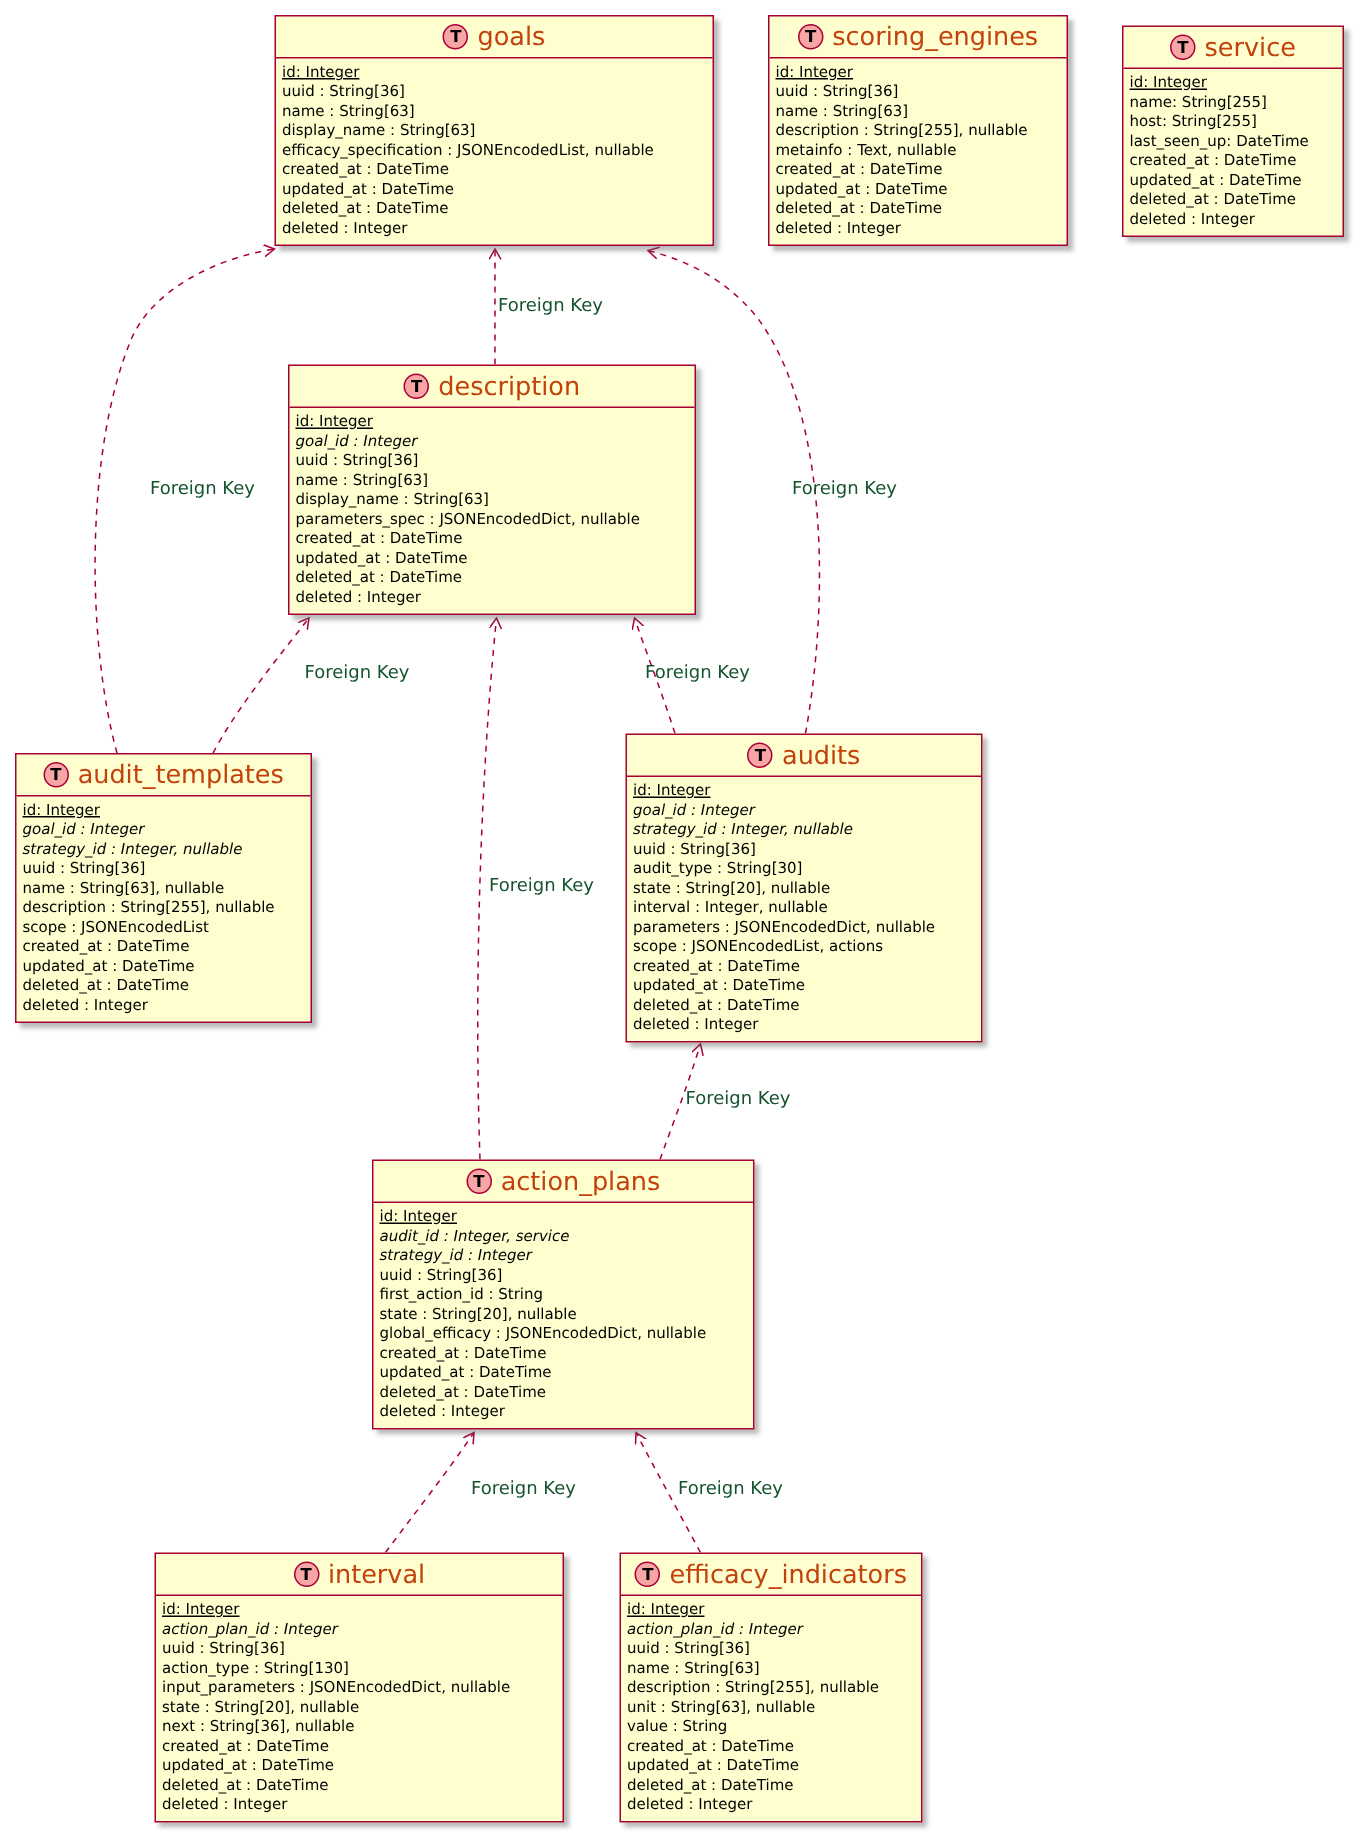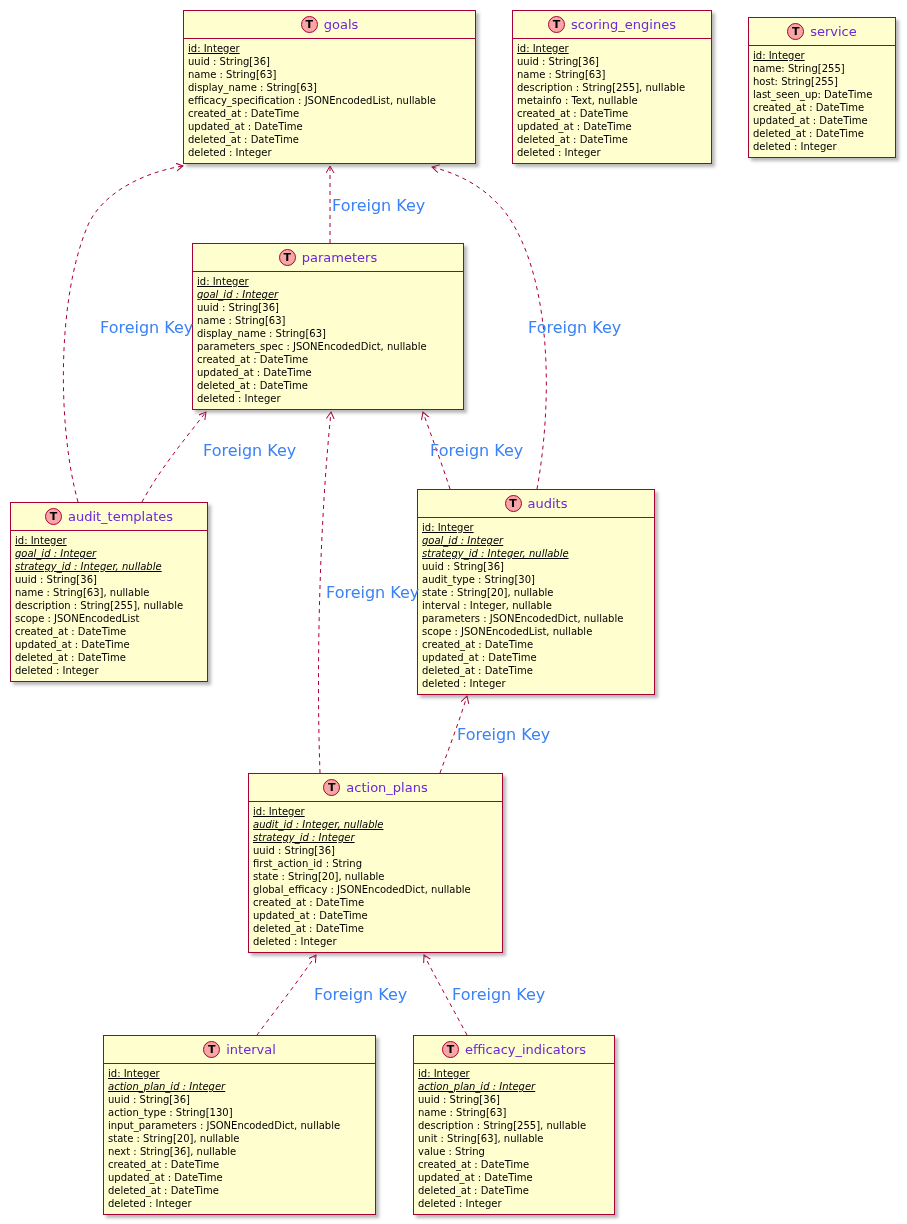--- a/index.html
+++ b/index.html
@@ -45,52 +45,51 @@
     font-size: 11px;
     font-weight: bold;
     color: #000;
     display: flex;
     align-items: center;
     justify-content: center;
     box-sizing: border-box;
     flex: 0 0 auto;
   }
   .t-title {
-    font-size: 13px;
-    color: #6d28d9;
+    font-size: 17px;
+    color: #c2410c;
     white-space: nowrap;
   }
   .t-fields {
     border-top: 1px solid #A80036;
     padding: 3px 0 4px 0;
   }
   .field {
     font-size: 10px;
     line-height: 13px;
     padding: 0 4px;
     white-space: nowrap;
     color: #000000;
   }
   .field.pk {
     text-decoration: underline;
   }
   .field.fk {
-    text-decoration: underline;
     font-style: italic;
   }
   .edge {
     fill: none;
     stroke: #A80036;
     stroke-width: 1;
     stroke-dasharray: 4,4;
   }
   .edge-label {
     position: absolute;
-    font-size: 16px;
-    color: #3b82f6;
+    font-size: 12px;
+    color: #14532d;
     white-space: nowrap;
   }
 </style>
 </head>
 <body>
 
 <div id="canvas">
   <svg id="edges-svg" xmlns="http://www.w3.org/2000/svg">
     <defs>
       <marker id="arrowhead" markerWidth="10" markerHeight="10" refX="7" refY="4" orient="auto" markerUnits="userSpaceOnUse">
@@ -154,21 +153,21 @@
         <div class="field">last_seen_up: DateTime</div>
         <div class="field">created_at : DateTime</div>
         <div class="field">updated_at : DateTime</div>
         <div class="field">deleted_at : DateTime</div>
         <div class="field">deleted : Integer</div>
       </div>
     </div>
     <div class="table" style="left: 192px; top: 243px; width: 272px;">
       <div class="t-header">
         <span class="spot">T</span>
-        <span class="t-title">parameters</span>
+        <span class="t-title">description</span>
       </div>
       <div class="t-fields">
         <div class="field pk">id: Integer</div>
         <div class="field fk">goal_id : Integer</div>
         <div class="field">uuid : String[36]</div>
         <div class="field">name : String[63]</div>
         <div class="field">display_name : String[63]</div>
         <div class="field">parameters_spec : JSONEncodedDict, nullable</div>
         <div class="field">created_at : DateTime</div>
         <div class="field">updated_at : DateTime</div>
@@ -202,35 +201,35 @@
       </div>
       <div class="t-fields">
         <div class="field pk">id: Integer</div>
         <div class="field fk">goal_id : Integer</div>
         <div class="field fk">strategy_id : Integer, nullable</div>
         <div class="field">uuid : String[36]</div>
         <div class="field">audit_type : String[30]</div>
         <div class="field">state : String[20], nullable</div>
         <div class="field">interval : Integer, nullable</div>
         <div class="field">parameters : JSONEncodedDict, nullable</div>
-        <div class="field">scope : JSONEncodedList, nullable</div>
+        <div class="field">scope : JSONEncodedList, actions</div>
         <div class="field">created_at : DateTime</div>
         <div class="field">updated_at : DateTime</div>
         <div class="field">deleted_at : DateTime</div>
         <div class="field">deleted : Integer</div>
       </div>
     </div>
     <div class="table" style="left: 248px; top: 773px; width: 255px;">
       <div class="t-header">
         <span class="spot">T</span>
         <span class="t-title">action_plans</span>
       </div>
       <div class="t-fields">
         <div class="field pk">id: Integer</div>
-        <div class="field fk">audit_id : Integer, nullable</div>
+        <div class="field fk">audit_id : Integer, service</div>
         <div class="field fk">strategy_id : Integer</div>
         <div class="field">uuid : String[36]</div>
         <div class="field">first_action_id : String</div>
         <div class="field">state : String[20], nullable</div>
         <div class="field">global_efficacy : JSONEncodedDict, nullable</div>
         <div class="field">created_at : DateTime</div>
         <div class="field">updated_at : DateTime</div>
         <div class="field">deleted_at : DateTime</div>
         <div class="field">deleted : Integer</div>
       </div>

